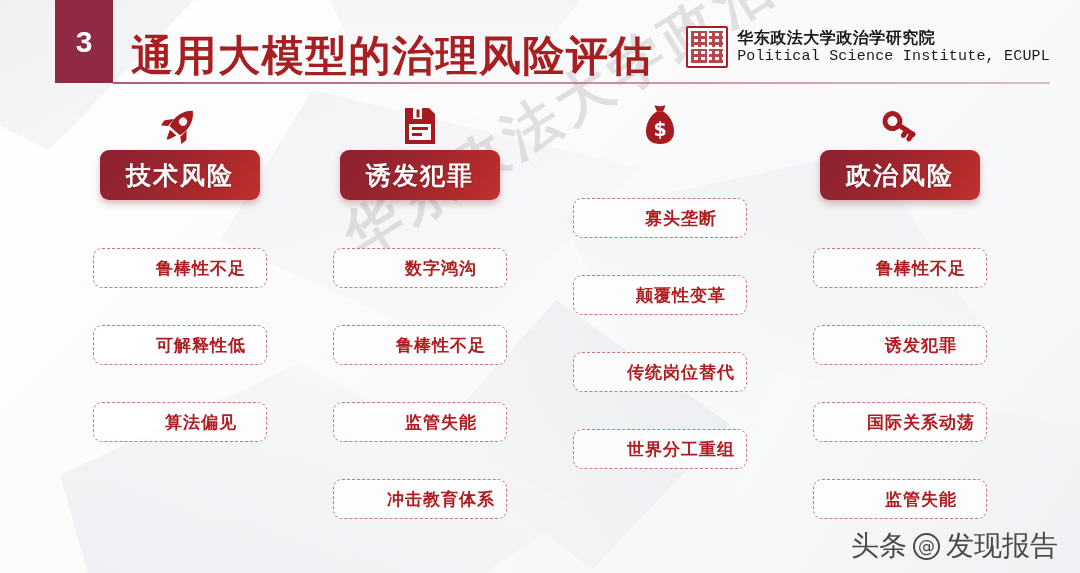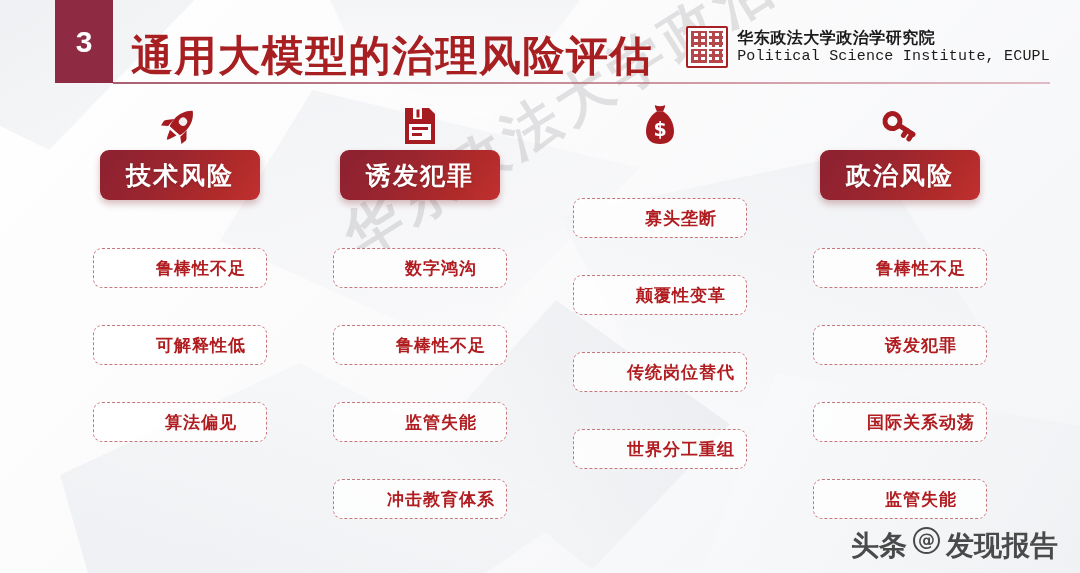--- a/index.html
+++ b/index.html
@@ -132,22 +132,22 @@
   #wm-diag{
     position:absolute; left:330px; top:210px;
     font-size:56px; font-weight:bold; color:rgba(120,120,125,.20);
     transform:rotate(-32deg); transform-origin:left top;
     white-space:nowrap; pointer-events:none;
     font-family:"DejaVu Sans","Liberation Sans",sans-serif;
     letter-spacing:6px;
   }
   #wm-corner{
     position:absolute; right:22px; bottom:8px;
-    display:flex; align-items:flex-start; gap:6px;
-    font-size:28px; font-weight:bold; color:#3c3c3c;
+    display:flex; align-items:center; gap:6px;
+    font-size:28px; font-weight:normal; color:#3c3c3c;
     font-family:"DejaVu Sans","Liberation Sans",sans-serif;
     pointer-events:none; opacity:.92;
   }
   #wm-corner .at{
     display:inline-flex; align-items:center; justify-content:center;
     width:27px; height:27px; border:2px solid #3c3c3c; border-radius:50%;
     font-size:17px; line-height:1;
   }
 </style>
 </head>

